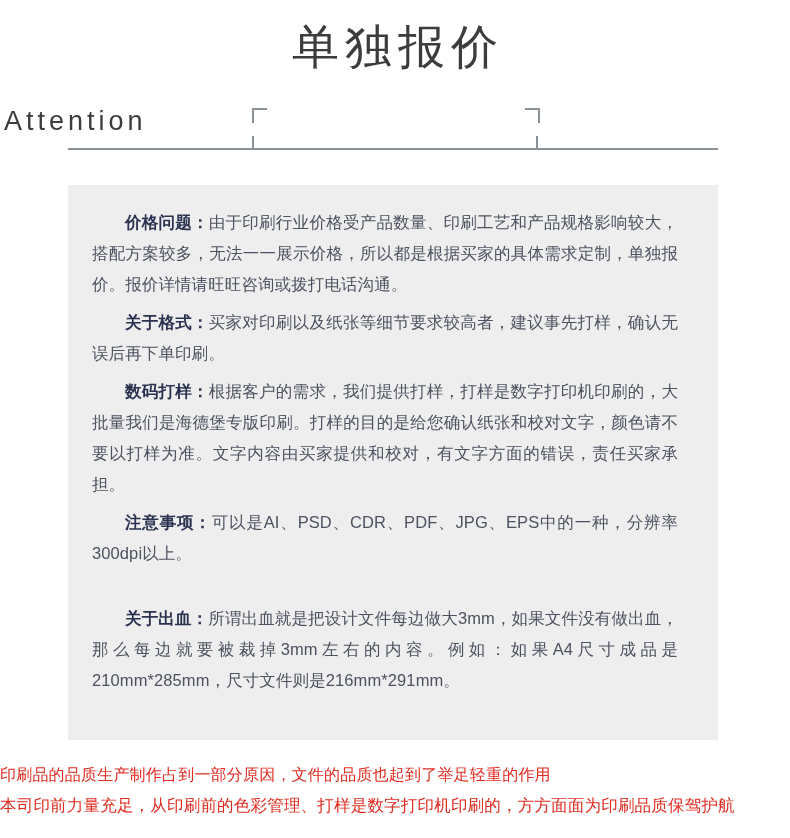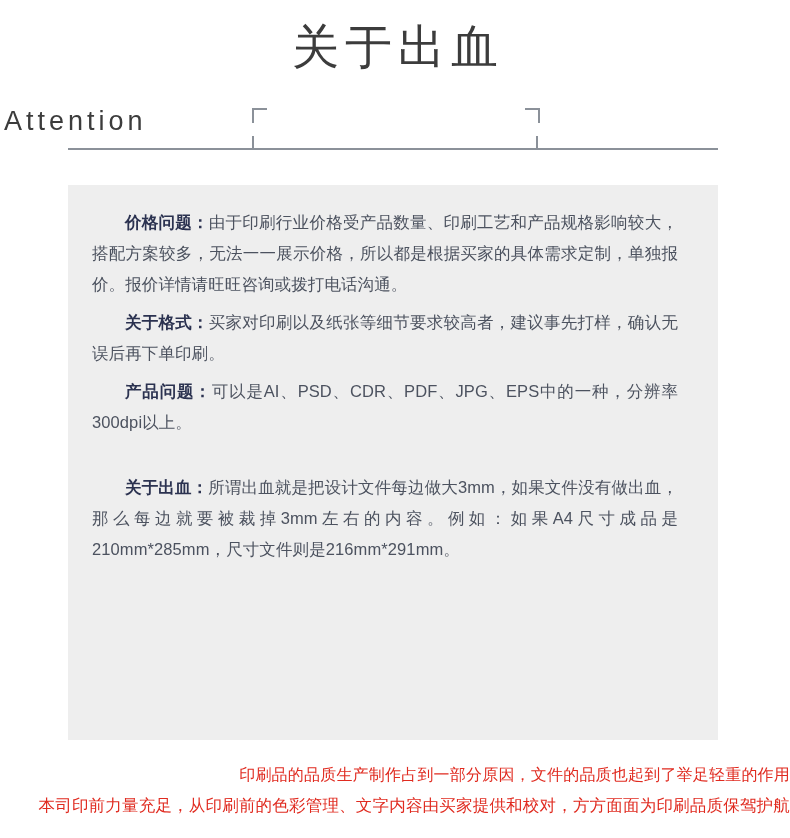--- a/index.html
+++ b/index.html
@@ -116,59 +116,62 @@
     color: #2b3250;
   }
   .para .body { color: #4c525f; }
 
   
   .footer {
     position: absolute;
     top: 760px;
     left: 0;
     width: 790px;
-    text-align: right;
+    text-align: left;
   }
   .footer-line {
     font-size: 16px;
     line-height: 30px;
     color: #e02b20;
     letter-spacing: 0.2px;
     white-space: nowrap;
   }
   .footer-line.second {
     font-size: 16.5px;
   }
 </style>
 </head>
 <body>
 
 <div class="header">
-  <div class="main-title">关于出血</div>
+  <div class="main-title">单独报价</div>
   <div class="sub-wrap">
     <div class="sub-title">Attention</div>
     <div class="bracket bracket-l"></div>
     <div class="bracket bracket-r"></div>
     <div class="tick tick-l"></div>
     <div class="tick tick-r"></div>
     <div class="rule"></div>
   </div>
 </div>
 
 <div class="panel">
   <p class="para">
     <span class="label">价格问题：</span><span class="body">由于印刷行业价格受产品数量、印刷工艺和产品规格影响较大，搭配方案较多，无法一一展示价格，所以都是根据买家的具体需求定制，单独报价。报价详情请旺旺咨询或拨打电话沟通。</span>
   </p>
   <p class="para">
     <span class="label">关于格式：</span><span class="body">买家对印刷以及纸张等细节要求较高者，建议事先打样，确认无误后再下单印刷。</span>
   </p>
   <p class="para">
-    <span class="label">产品问题：</span><span class="body">可以是AI、PSD、CDR、PDF、JPG、EPS中的一种，分辨率300dpi以上。</span>
+    <span class="label">数码打样：</span><span class="body">根据客户的需求，我们提供打样，打样是数字打印机印刷的，大批量我们是海德堡专版印刷。打样的目的是给您确认纸张和校对文字，颜色请不要以打样为准。文字内容由买家提供和校对，有文字方面的错误，责任买家承担。</span>
+  </p>
+  <p class="para">
+    <span class="label">注意事项：</span><span class="body">可以是AI、PSD、CDR、PDF、JPG、EPS中的一种，分辨率300dpi以上。</span>
   </p>
   <p class="para">
     <span class="label">关于出血：</span><span class="body">所谓出血就是把设计文件每边做大3mm，如果文件没有做出血，那么每边就要被裁掉3mm左右的内容。例如：如果A4尺寸成品是210mm*285mm，尺寸文件则是216mm*291mm。</span>
   </p>
 </div>
 
 <div class="footer">
   <div class="footer-line">印刷品的品质生产制作占到一部分原因，文件的品质也起到了举足轻重的作用</div>
-  <div class="footer-line second">本司印前力量充足，从印刷前的色彩管理、文字内容由买家提供和校对，方方面面为印刷品质保驾护航</div>
+  <div class="footer-line second">本司印前力量充足，从印刷前的色彩管理、打样是数字打印机印刷的，方方面面为印刷品质保驾护航</div>
 </div>
 
 </body></html>

